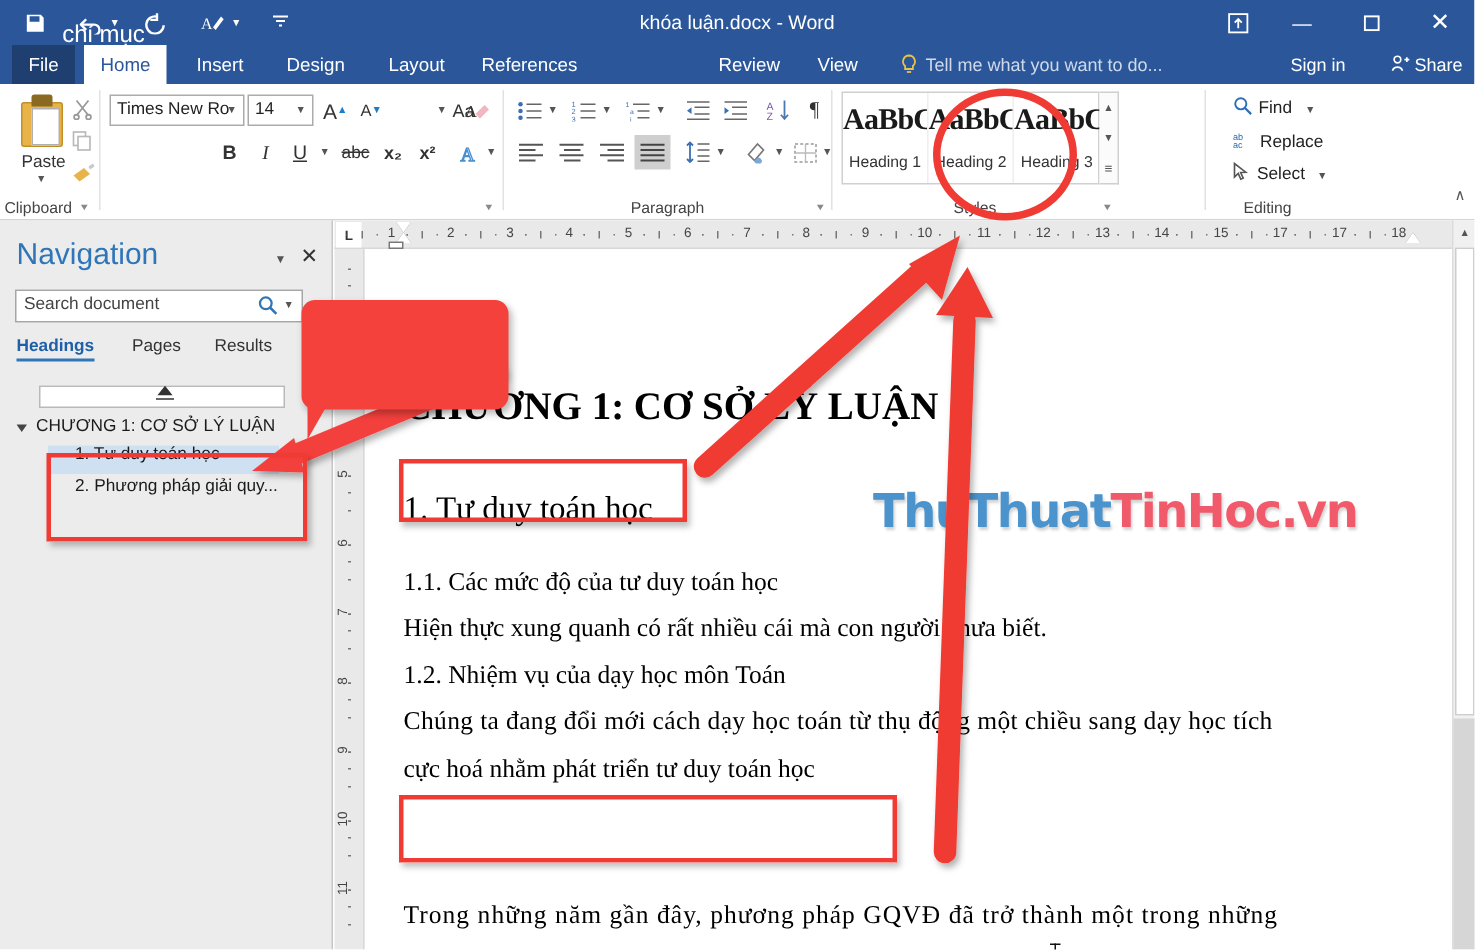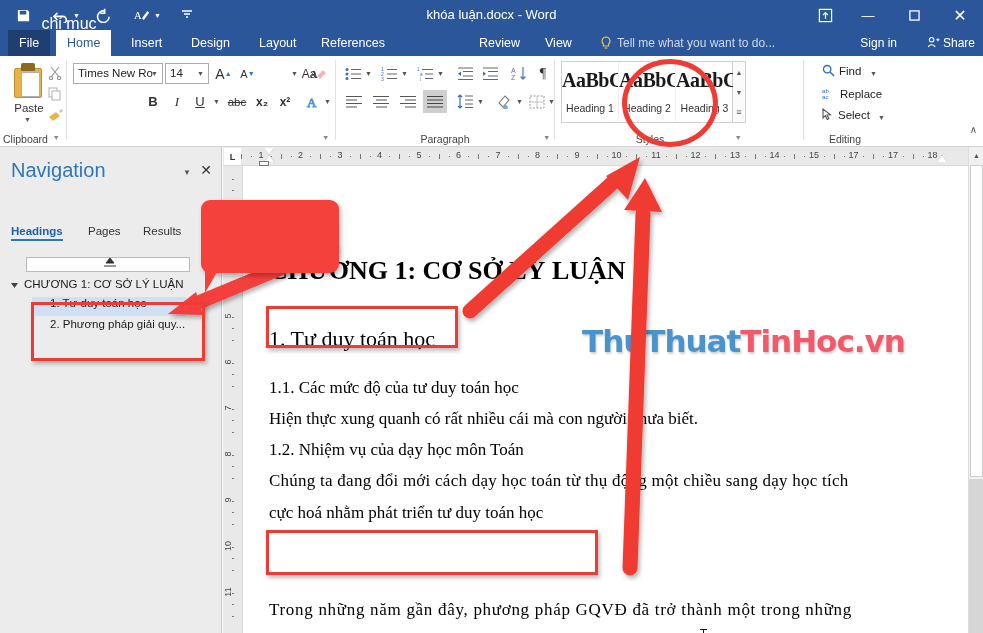--- a/index.html
+++ b/index.html
@@ -501,20 +501,30 @@
     <div class="grp-label" style="width:82px;">Editing</div>
   </div>
   <div id="ribcollapse">∧</div>
 </div>
 
 <div id="nav">
   <div id="nav-title">Navigation</div>
   <div id="nav-caret">▼</div>
   <div id="nav-close">✕</div>
 
+  <div id="nav-search">
+    <div id="nav-search-ph">Search document</div>
+    <div id="nav-mag">
+      <svg width="13" height="13" viewBox="0 0 14 14">
+          <circle cx="5.6" cy="5.6" r="4.2" fill="none" stroke="#2e76b8" stroke-width="1.6"></circle>
+          <path d="M8.8 8.8 L13.2 13.2" stroke="#2e76b8" stroke-width="1.8"></path>
+        </svg>
+    </div>
+    <div id="nav-mag-car">▼</div>
+  </div>
 
   <div class="nav-tab sel" style="left:11px;">Headings</div>
   <div class="nav-tab" style="left:88px;">Pages</div>
   <div class="nav-tab" style="left:143px;">Results</div>
 
   <div id="nav-topbox">
     <span>
       <svg width="14" height="11" viewBox="0 0 14 11">
           <path d="M1 9 h12 M7 1 L3 6 h8 z" fill="#333" stroke="#333" stroke-width="1"></path>
         </svg>

